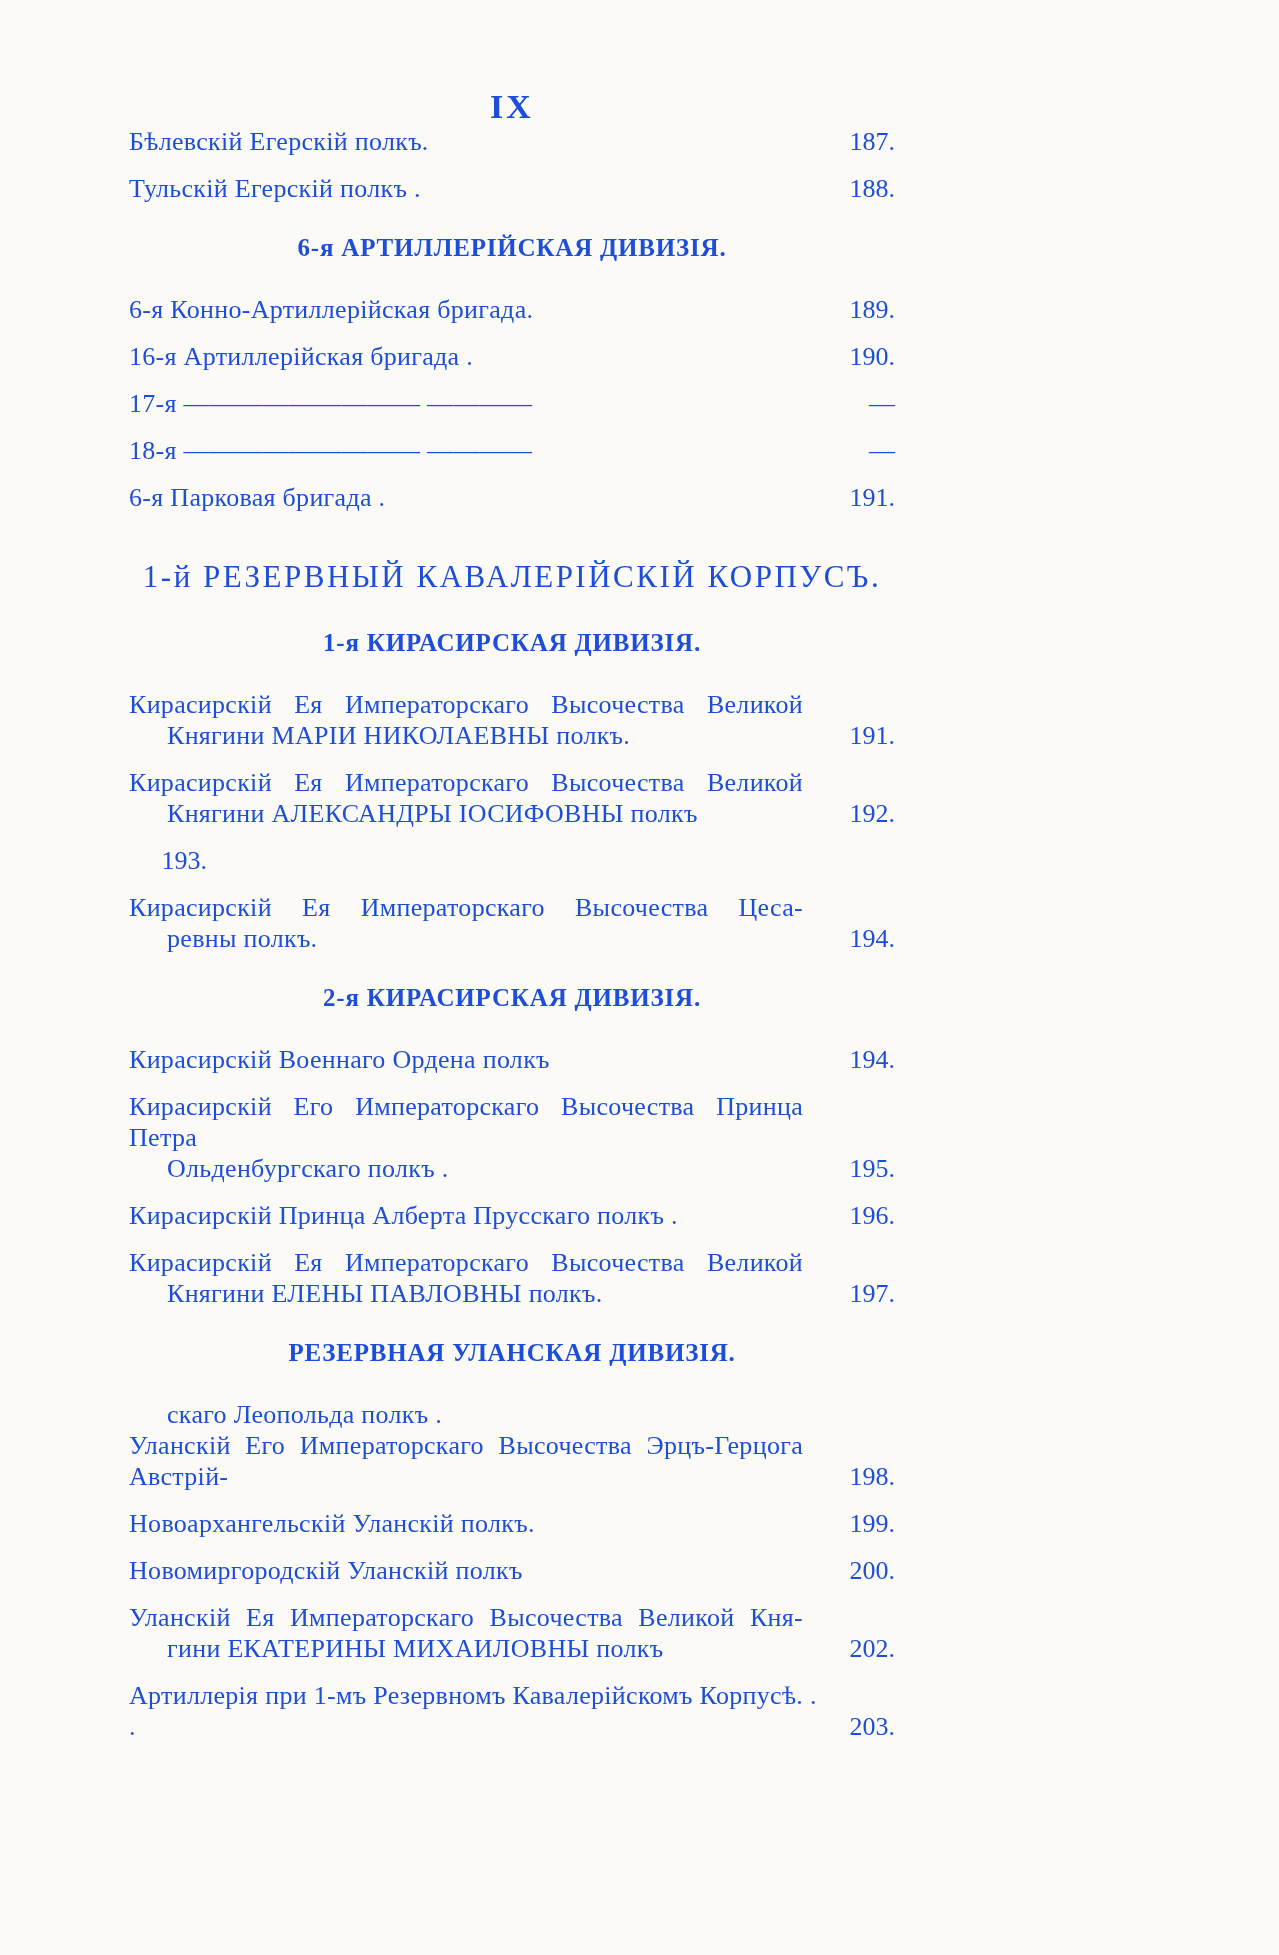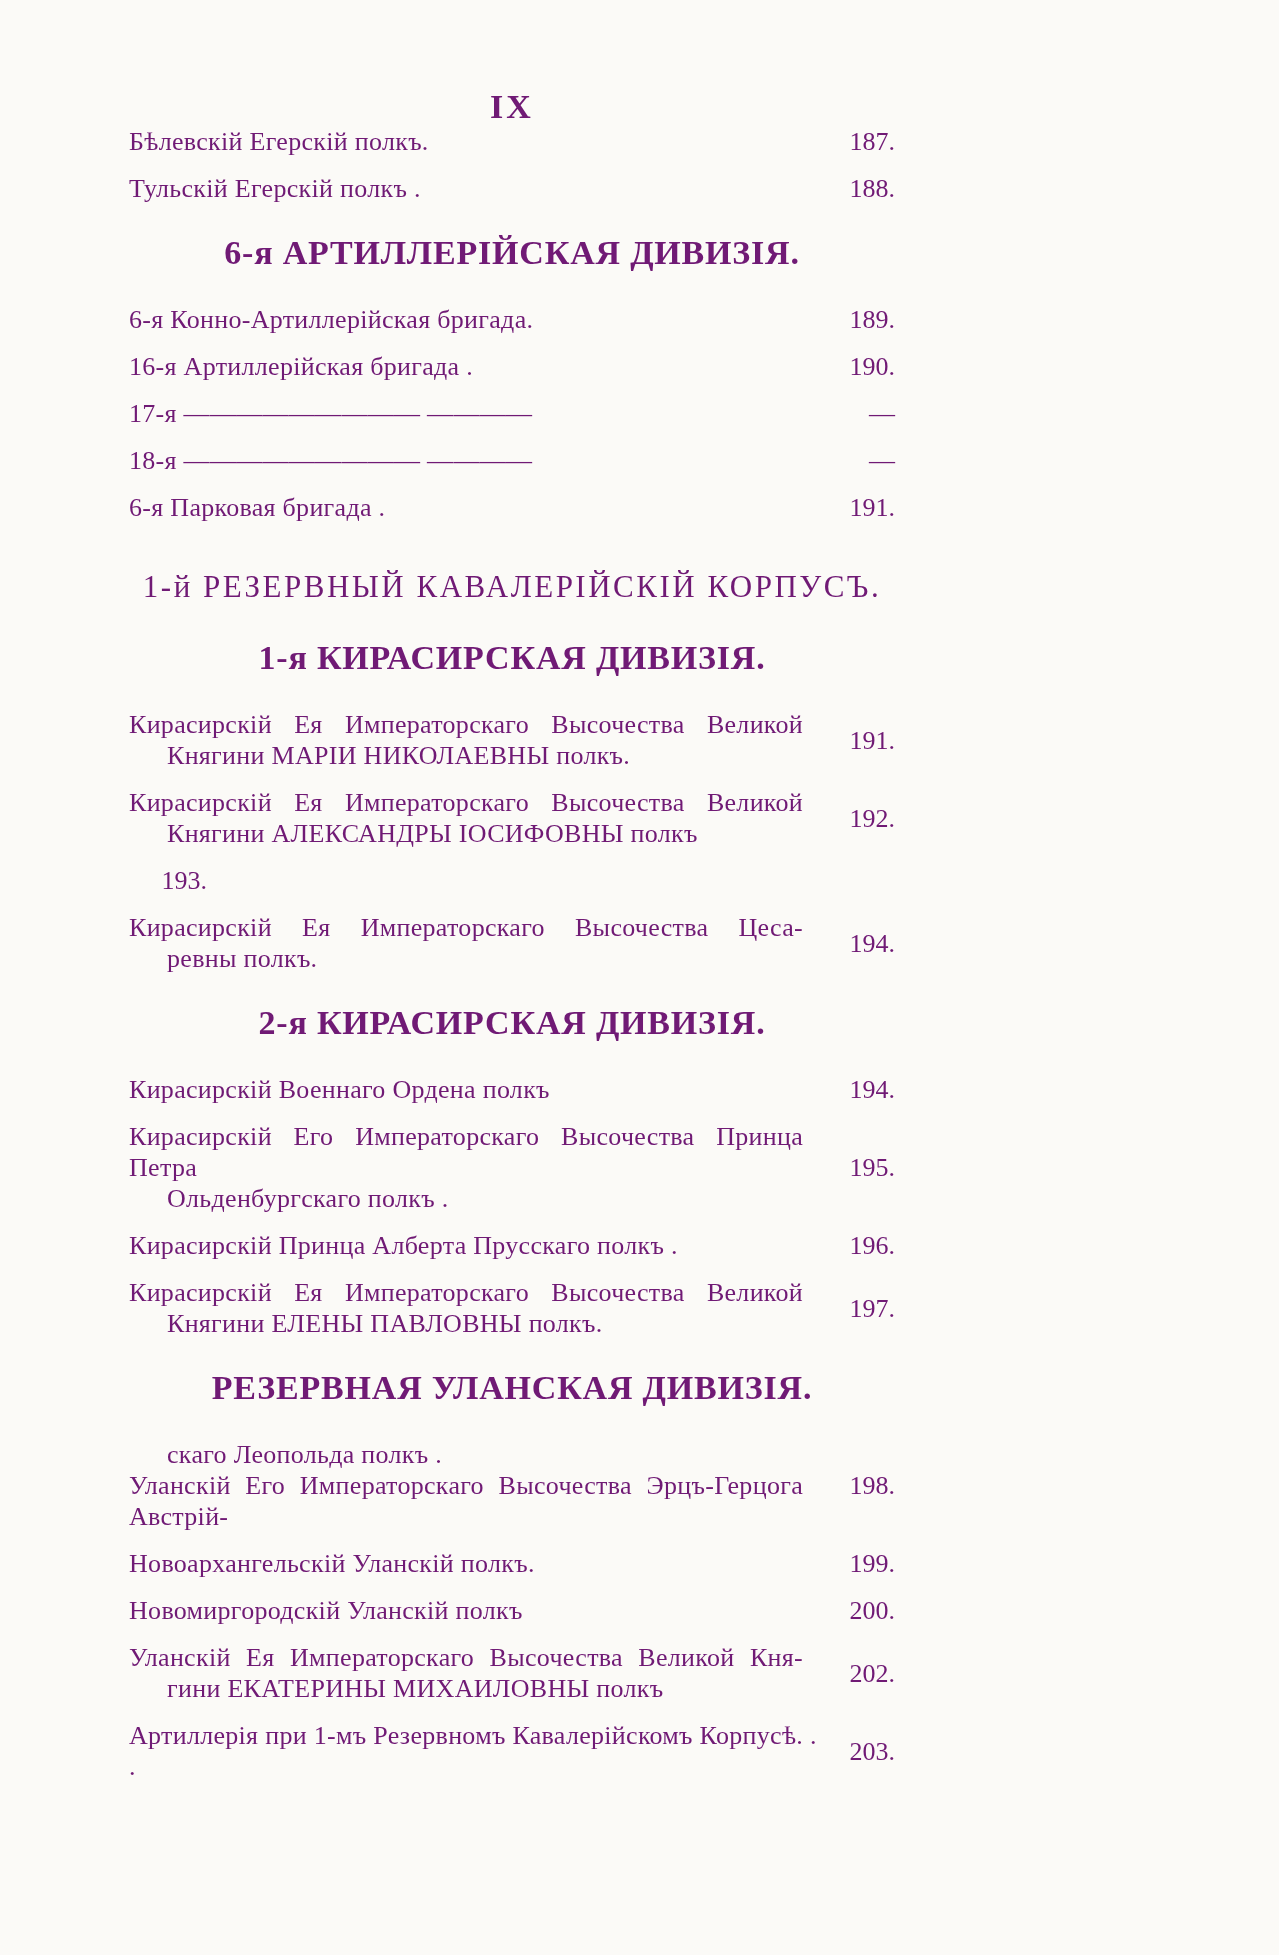--- a/index.html
+++ b/index.html
@@ -7,21 +7,21 @@
     html, body {
       background: #f7f5f1;
     }
 
     .sheet {
       position: relative;
       width: 1279px;
       height: 1955px;
       margin: 0 auto;
       background: #fbfaf7;
-      color: #701a75;
+      color: #1d4ed8;
       font-family: "Liberation Serif", "DejaVu Serif", serif;
       overflow: hidden;
     }
 
     .content {
       position: absolute;
       left: 129px;
       top: 88px;
       width: 766px;
     }
@@ -38,21 +38,21 @@
       font-style: italic;
       font-size: 24px;
       letter-spacing: 1px;
       margin-top: 6px;
       margin-bottom: 16px;
       padding-right: 2px;
     }
 
     .entry {
       display: flex;
-      align-items: center;
+      align-items: flex-end;
       margin-bottom: 16px;
     }
 
     .entry-text {
       flex: 1;
       font-size: 26px;
       letter-spacing: 0.3px;
     }
 
     .line { line-height: 31px; }
@@ -69,21 +69,21 @@
       font-size: 26px;
       line-height: 31px;
       min-width: 78px;
       text-align: right;
       white-space: nowrap;
     }
 
     .division-heading {
       text-align: center;
       font-weight: bold;
-      font-size: 34px;
+      font-size: 25px;
       letter-spacing: 0.8px;
       margin: 30px 0 32px;
     }
 
     .corps-heading {
       text-align: center;
       font-weight: normal;
       font-size: 31px;
       letter-spacing: 2.5px;
       margin: 46px 0 34px;

